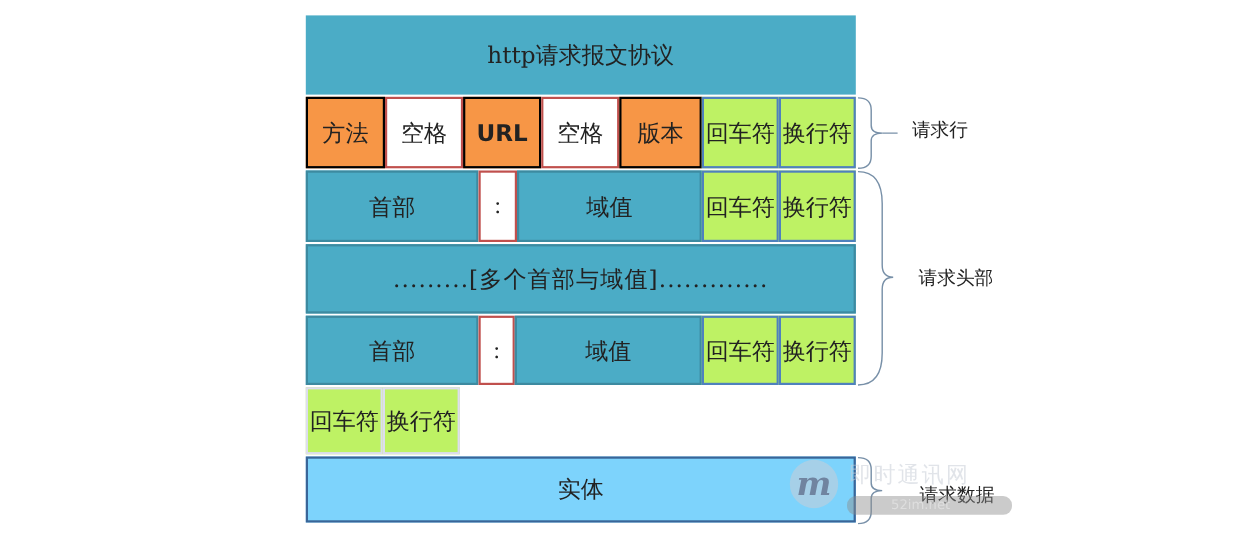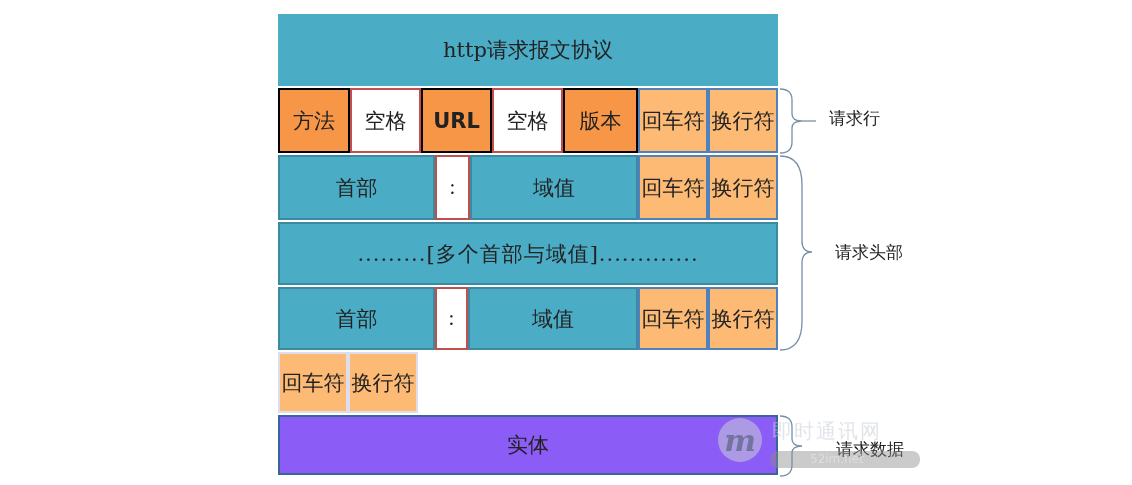--- a/index.html
+++ b/index.html
@@ -1,22 +1,22 @@
 <!DOCTYPE html>
 <html><head>
 <meta charset="utf-8">
 <style>
   html, body { margin:0; padding:0; background:#fff; }
   body { width:1132px; height:485px; position:relative; overflow:hidden; font-family:"DejaVu Serif", serif; }
   .abs { position:absolute; box-sizing:border-box; display:flex; align-items:center; justify-content:center; font-size:21px; color:#222; }
   .teal { background:#4bacc6; border:2px solid #3d8aa0; }
   .orange { background:#f79646; border:2px solid #000000; }
   .white-red { background:#fff; border:2px solid #c0504d;font-family:Liberation Serif, serif; }
-  .white-blue { background:#fdba74; border:2px solid #4f81bd; }
-  .blue { background:#8b5cf6; border:2px solid #3a6598; }
+  .white-blue { background:#bef264; border:2px solid #4f81bd; }
+  .blue { background:#7dd3fc; border:2px solid #3a6598; }
   .label { position:absolute; font-family:"DejaVu Sans", sans-serif; font-size:17px; color:#222; }
   .dots { letter-spacing:3px; }
   .watermark { position:absolute; }
 </style>
 </head>
 <body>
 
 <div class="abs teal" style="left:278px;top:14px;width:500px;height:72px;border:none;">
   <span>http请求报文协议</span>
 </div>

